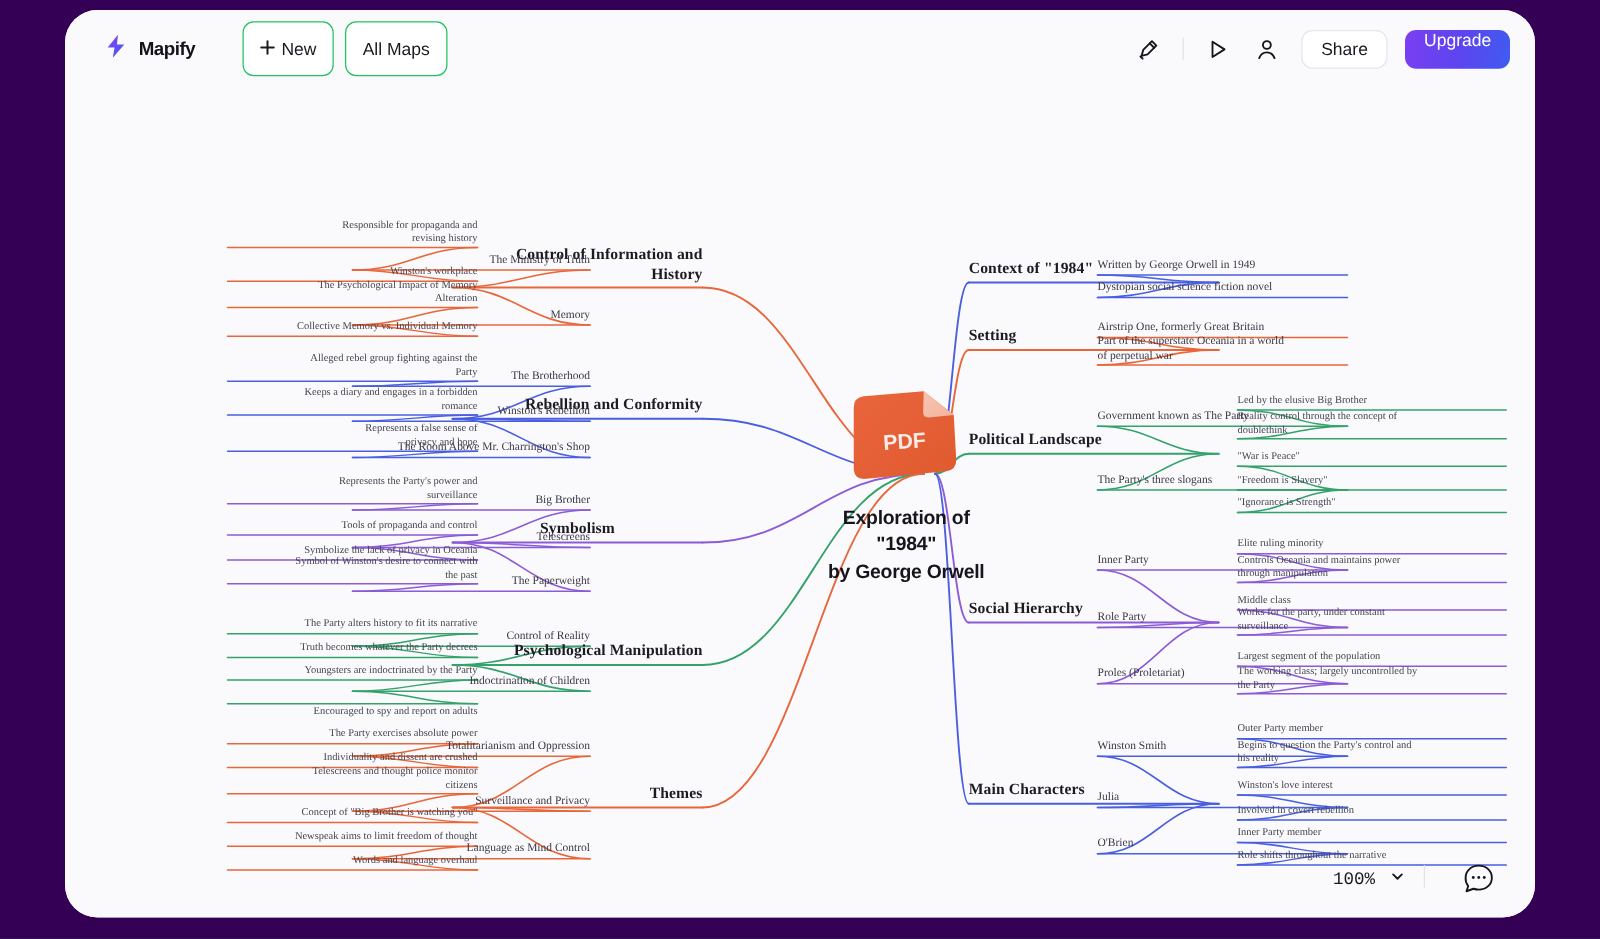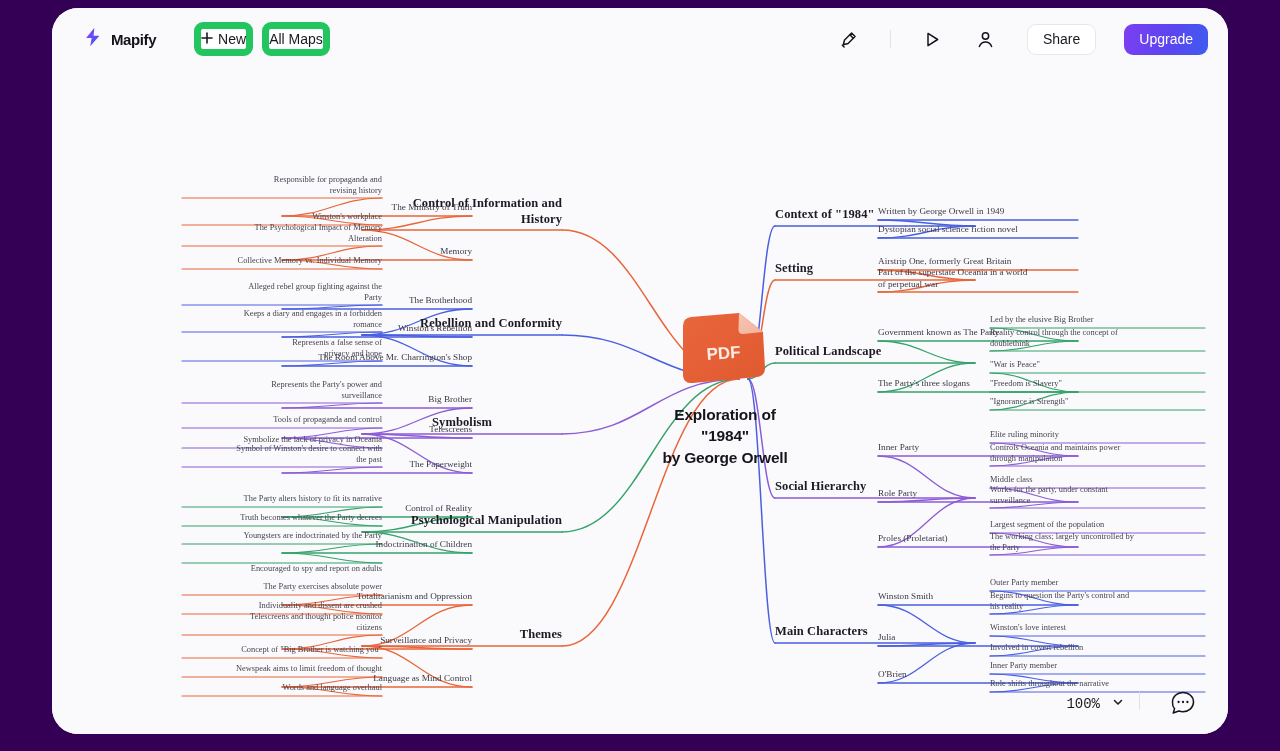--- a/index.html
+++ b/index.html
@@ -25,39 +25,39 @@
     background:#fafafc;
   }
   .brand{ display:flex; align-items:center; gap:7px; margin-left:10px; }
   .brand-name{
     font-family:"Liberation Sans", sans-serif;
     font-weight:bold; font-size:15px; color:#14121a; letter-spacing:-0.4px;
   }
   .btn{
     font-family:"Liberation Sans", sans-serif;
     font-size:14px; color:#1b1920; background:#ffffff;
-    border:7px solid #22c55e; border-radius:9px;
-    height:34px; padding:0 0;
+    border:1px solid #22c55e; border-radius:9px;
+    height:44px; padding:0 13px;
     display:flex; align-items:center; gap:5px;
     cursor:pointer; white-space:nowrap;
   }
   .hdr-left-btns{ display:flex; gap:9px; margin-left:38px; }
-  .hdr-right{ margin-left:auto; display:flex; align-items:center; gap:28px; }
+  .hdr-right{ margin-left:auto; display:flex; align-items:center; gap:14px; }
   .icon-btn{ width:26px;height:26px;display:flex;align-items:center;justify-content:center;cursor:pointer; }
   .divider-v{ width:1px; height:18px; background:#e2e1e8; }
   .share-btn{
     font-family:"Liberation Sans", sans-serif; font-size:14px; color:#1b1920;
     background:#fff; border:1px solid #e7e6ec; border-radius:9px;
     height:31px; padding:0 15px; display:flex;align-items:center; cursor:pointer;
   }
   .upgrade-btn{
     font-family:"Liberation Sans", sans-serif; font-size:14px; color:#fff;
     background:linear-gradient(100deg,#7b3ff2 0%,#5b45ef 55%,#3f5cf0 100%);
     border-radius:9px; height:31px; padding:0 15px;
-    display:flex;align-items:center; cursor:pointer; border:none;
+    display:flex;cursor:pointer; border:none;
   }
 
   
   .canvas{ position:absolute; left:0; top:62px; width:100%; height:664px; background:#fafafc; }
   #mapsvg{ position:absolute; left:0; top:0; }
 
   .node{
     position:absolute;
     font-family:"Liberation Serif", serif;
     color:#2a2730;

